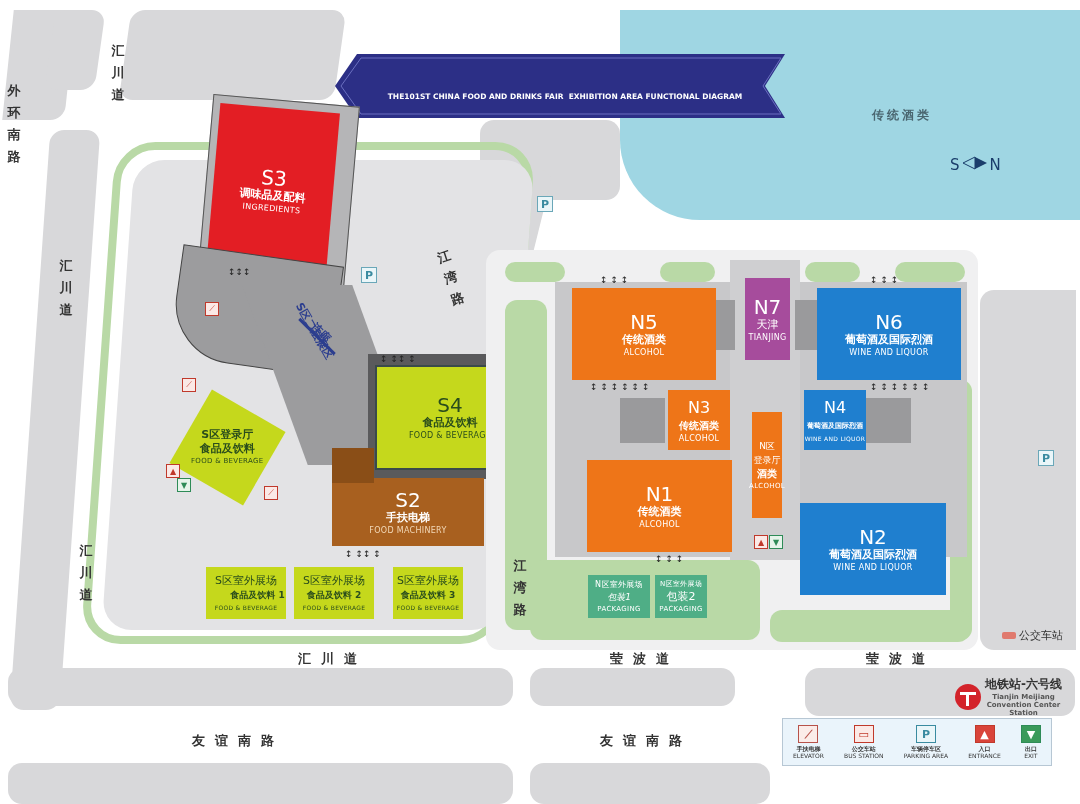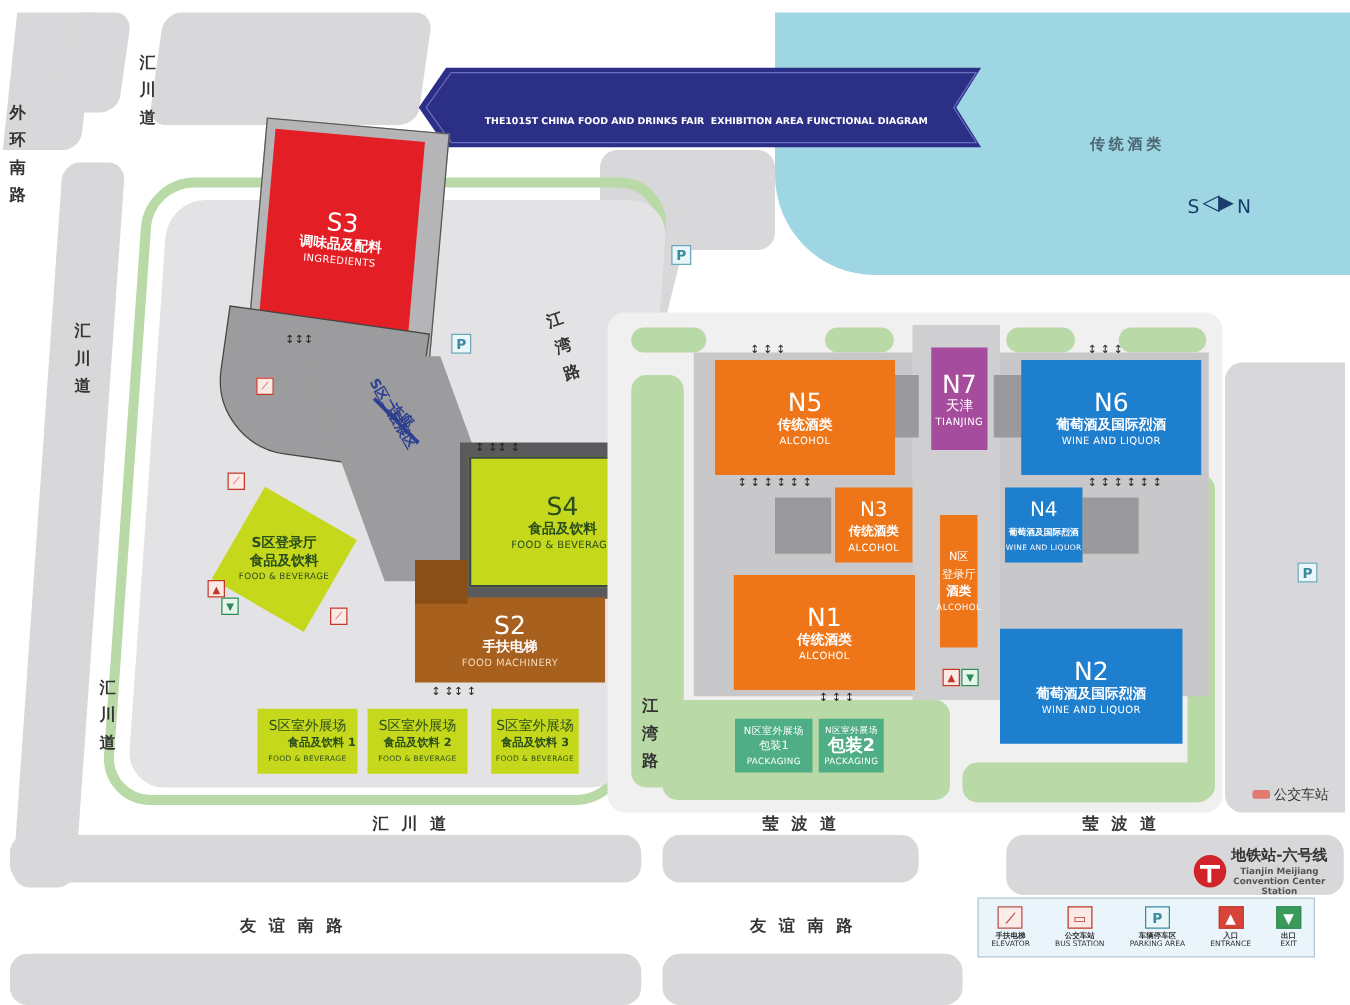--- a/index.html
+++ b/index.html
@@ -187,26 +187,26 @@
   <div class="code">N2</div>
   <div class="cn">葡萄酒及国际烈酒</div>
   <div class="en">WINE AND LIQUOR</div>
 </div>
 
 <div class="small-icon" style="left:754px;top:535px;">▲</div>
 <div class="small-icon" style="left:769px;top:535px;border-color:#2e8b57;color:#2e8b57;background:#e6f4ea;">▼</div>
 
 <div class="hall" style="left:588px;top:575px;width:62px;height:43px;background:#4fae86;">
   <div class="en" style="font-size:8px;">N区室外展场</div>
-  <div class="cn" style="font-weight:normal;font-size:9px;">包装1</div>
+  <div class="cn" style="font-weight:normal;font-size:9px;font-style:italic;">包装1</div>
   <div class="en" style="font-size:7px;">PACKAGING</div>
 </div>
 <div class="hall" style="left:655px;top:575px;width:52px;height:43px;background:#4fae86;">
   <div class="en" style="font-size:7px;">N区室外展场</div>
-  <div class="cn" style="font-weight:bold;font-size:14px;">包装2</div>
+  <div class="cn" style="font-weight:normal;font-size:11px;">包装2</div>
   <div class="en" style="font-size:7px;">PACKAGING</div>
 </div>
 
 <div class="door" style="left:600px;top:276px;">↕ ↕ ↕</div>
 <div class="door" style="left:870px;top:276px;">↕ ↕ ↕</div>
 <div class="door" style="left:590px;top:383px;">↕ ↕ ↕ ↕ ↕ ↕</div>
 <div class="door" style="left:870px;top:383px;">↕ ↕ ↕ ↕ ↕ ↕</div>
 <div class="door" style="left:380px;top:355px;">↕ ↕↕ ↕</div>
 <div class="door" style="left:345px;top:550px;">↕ ↕↕ ↕</div>
 <div class="door" style="left:228px;top:268px;">↕↕↕</div>

